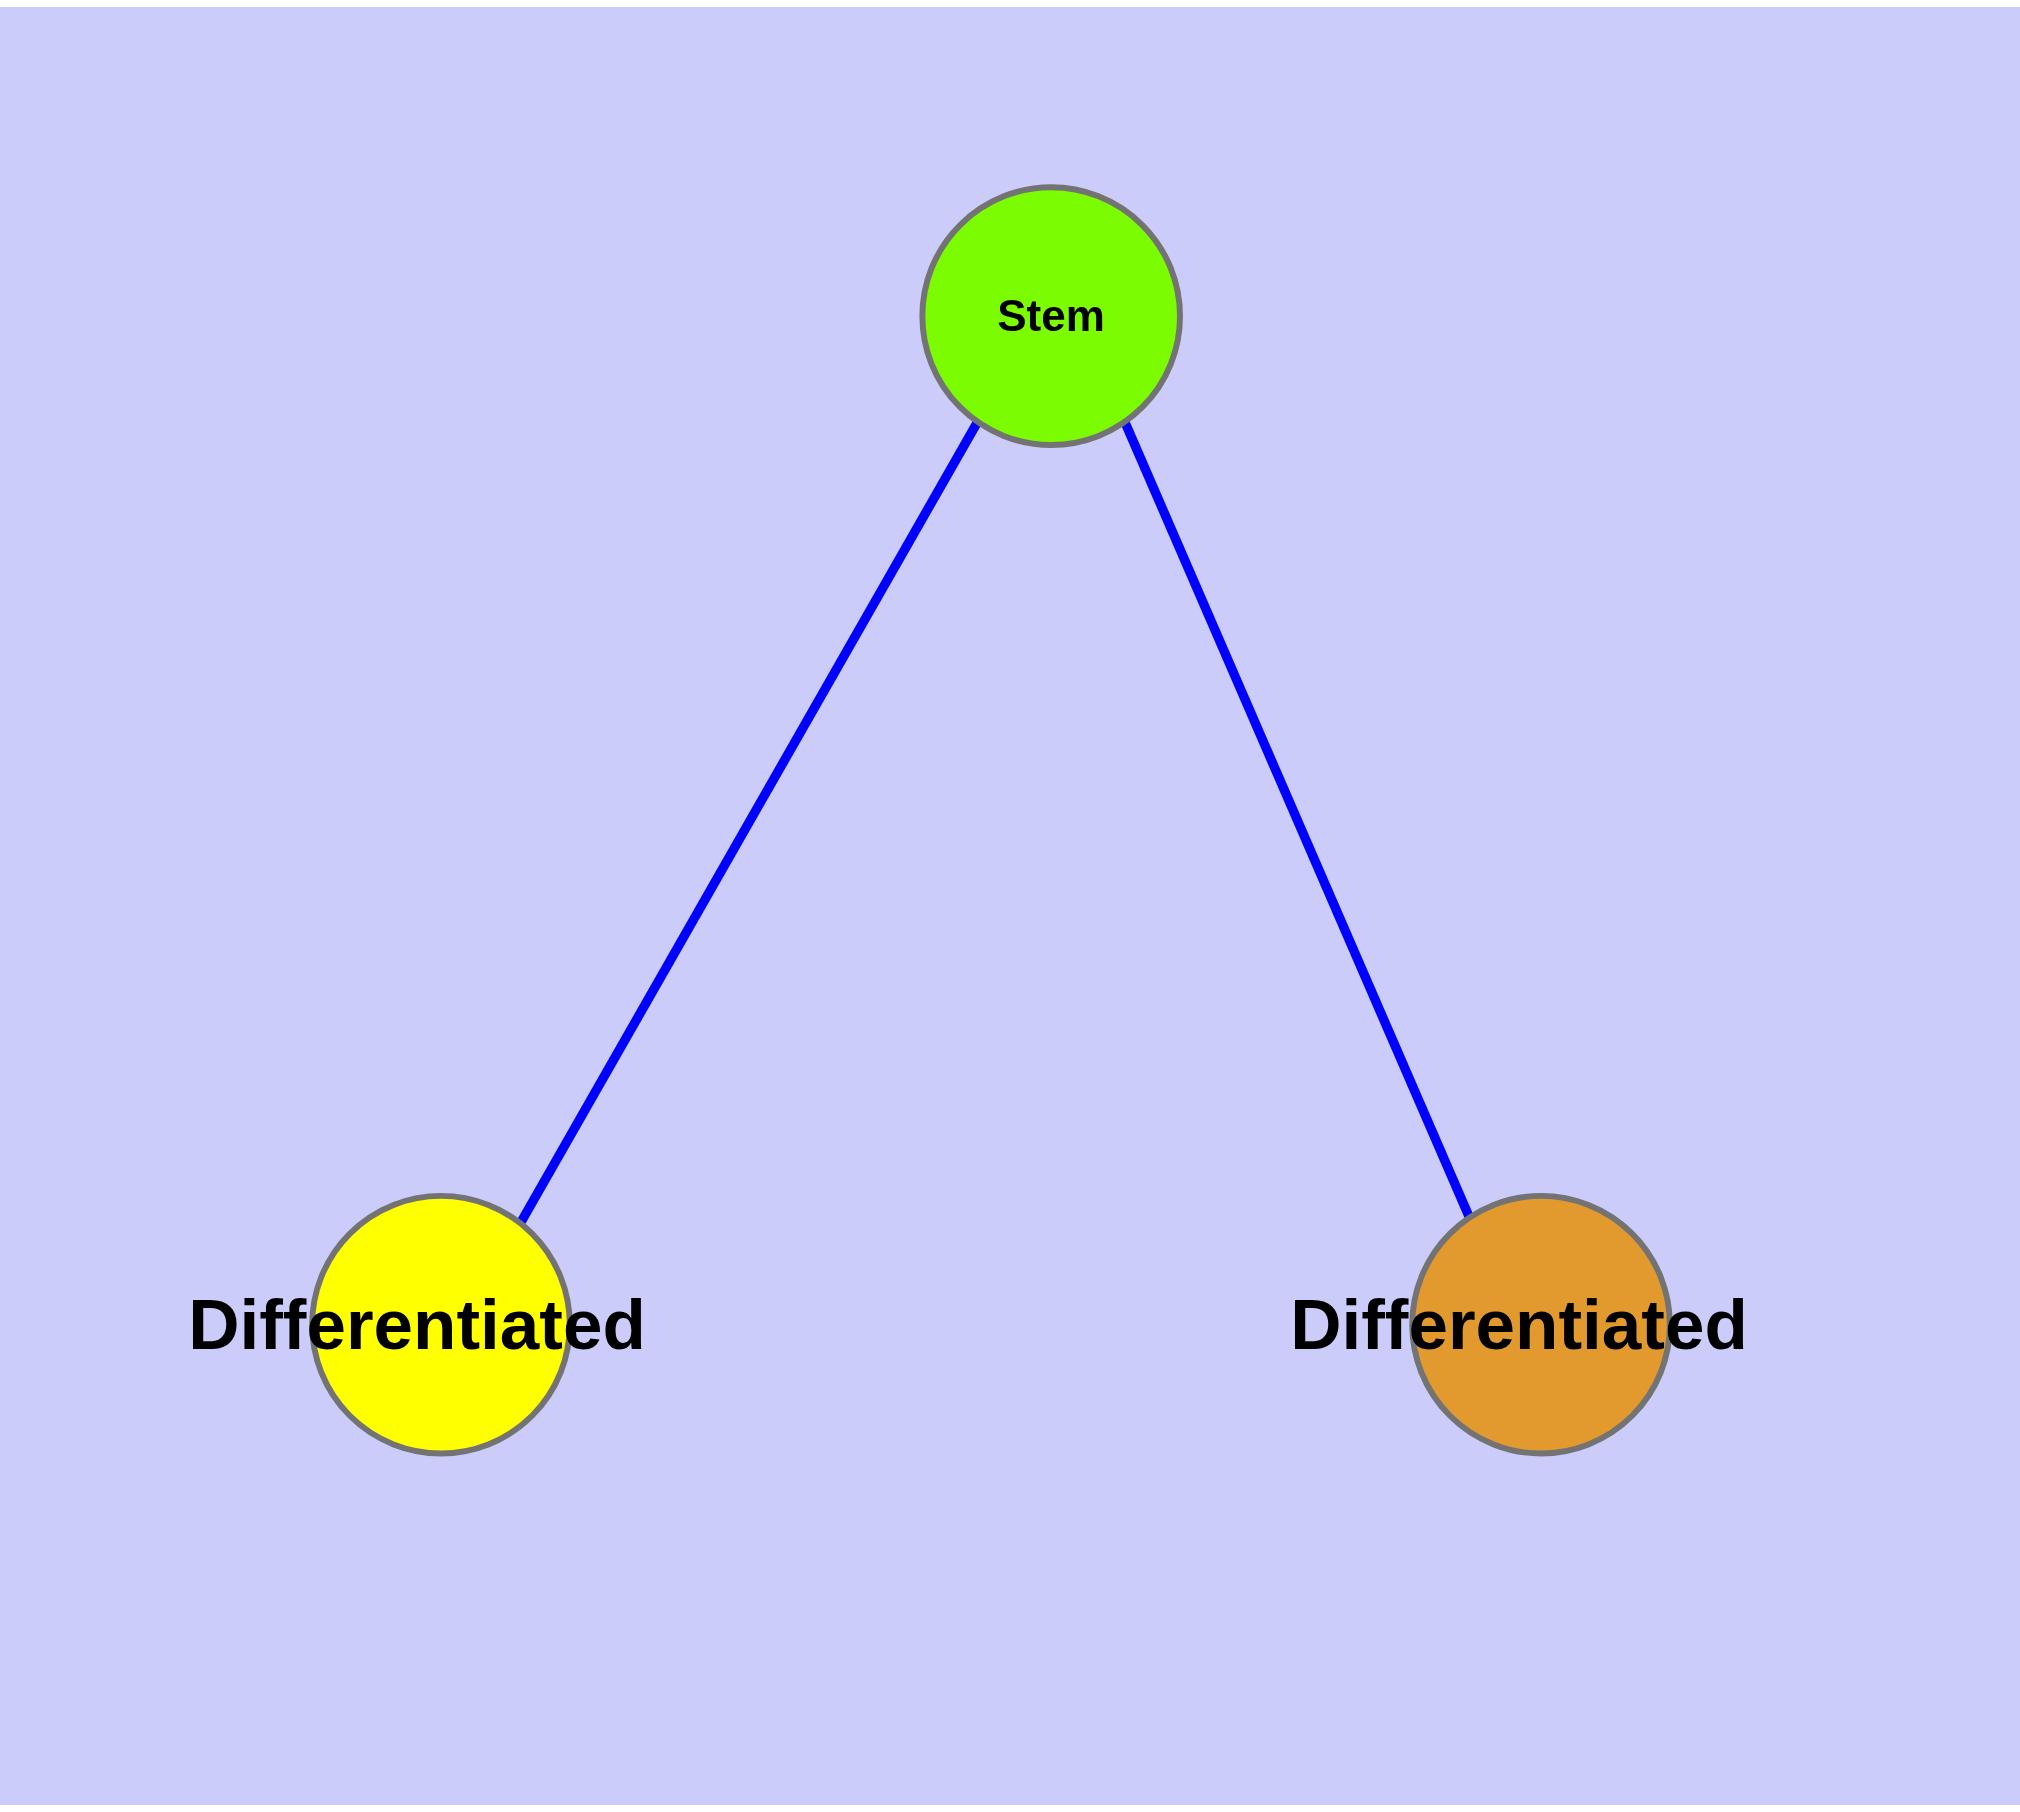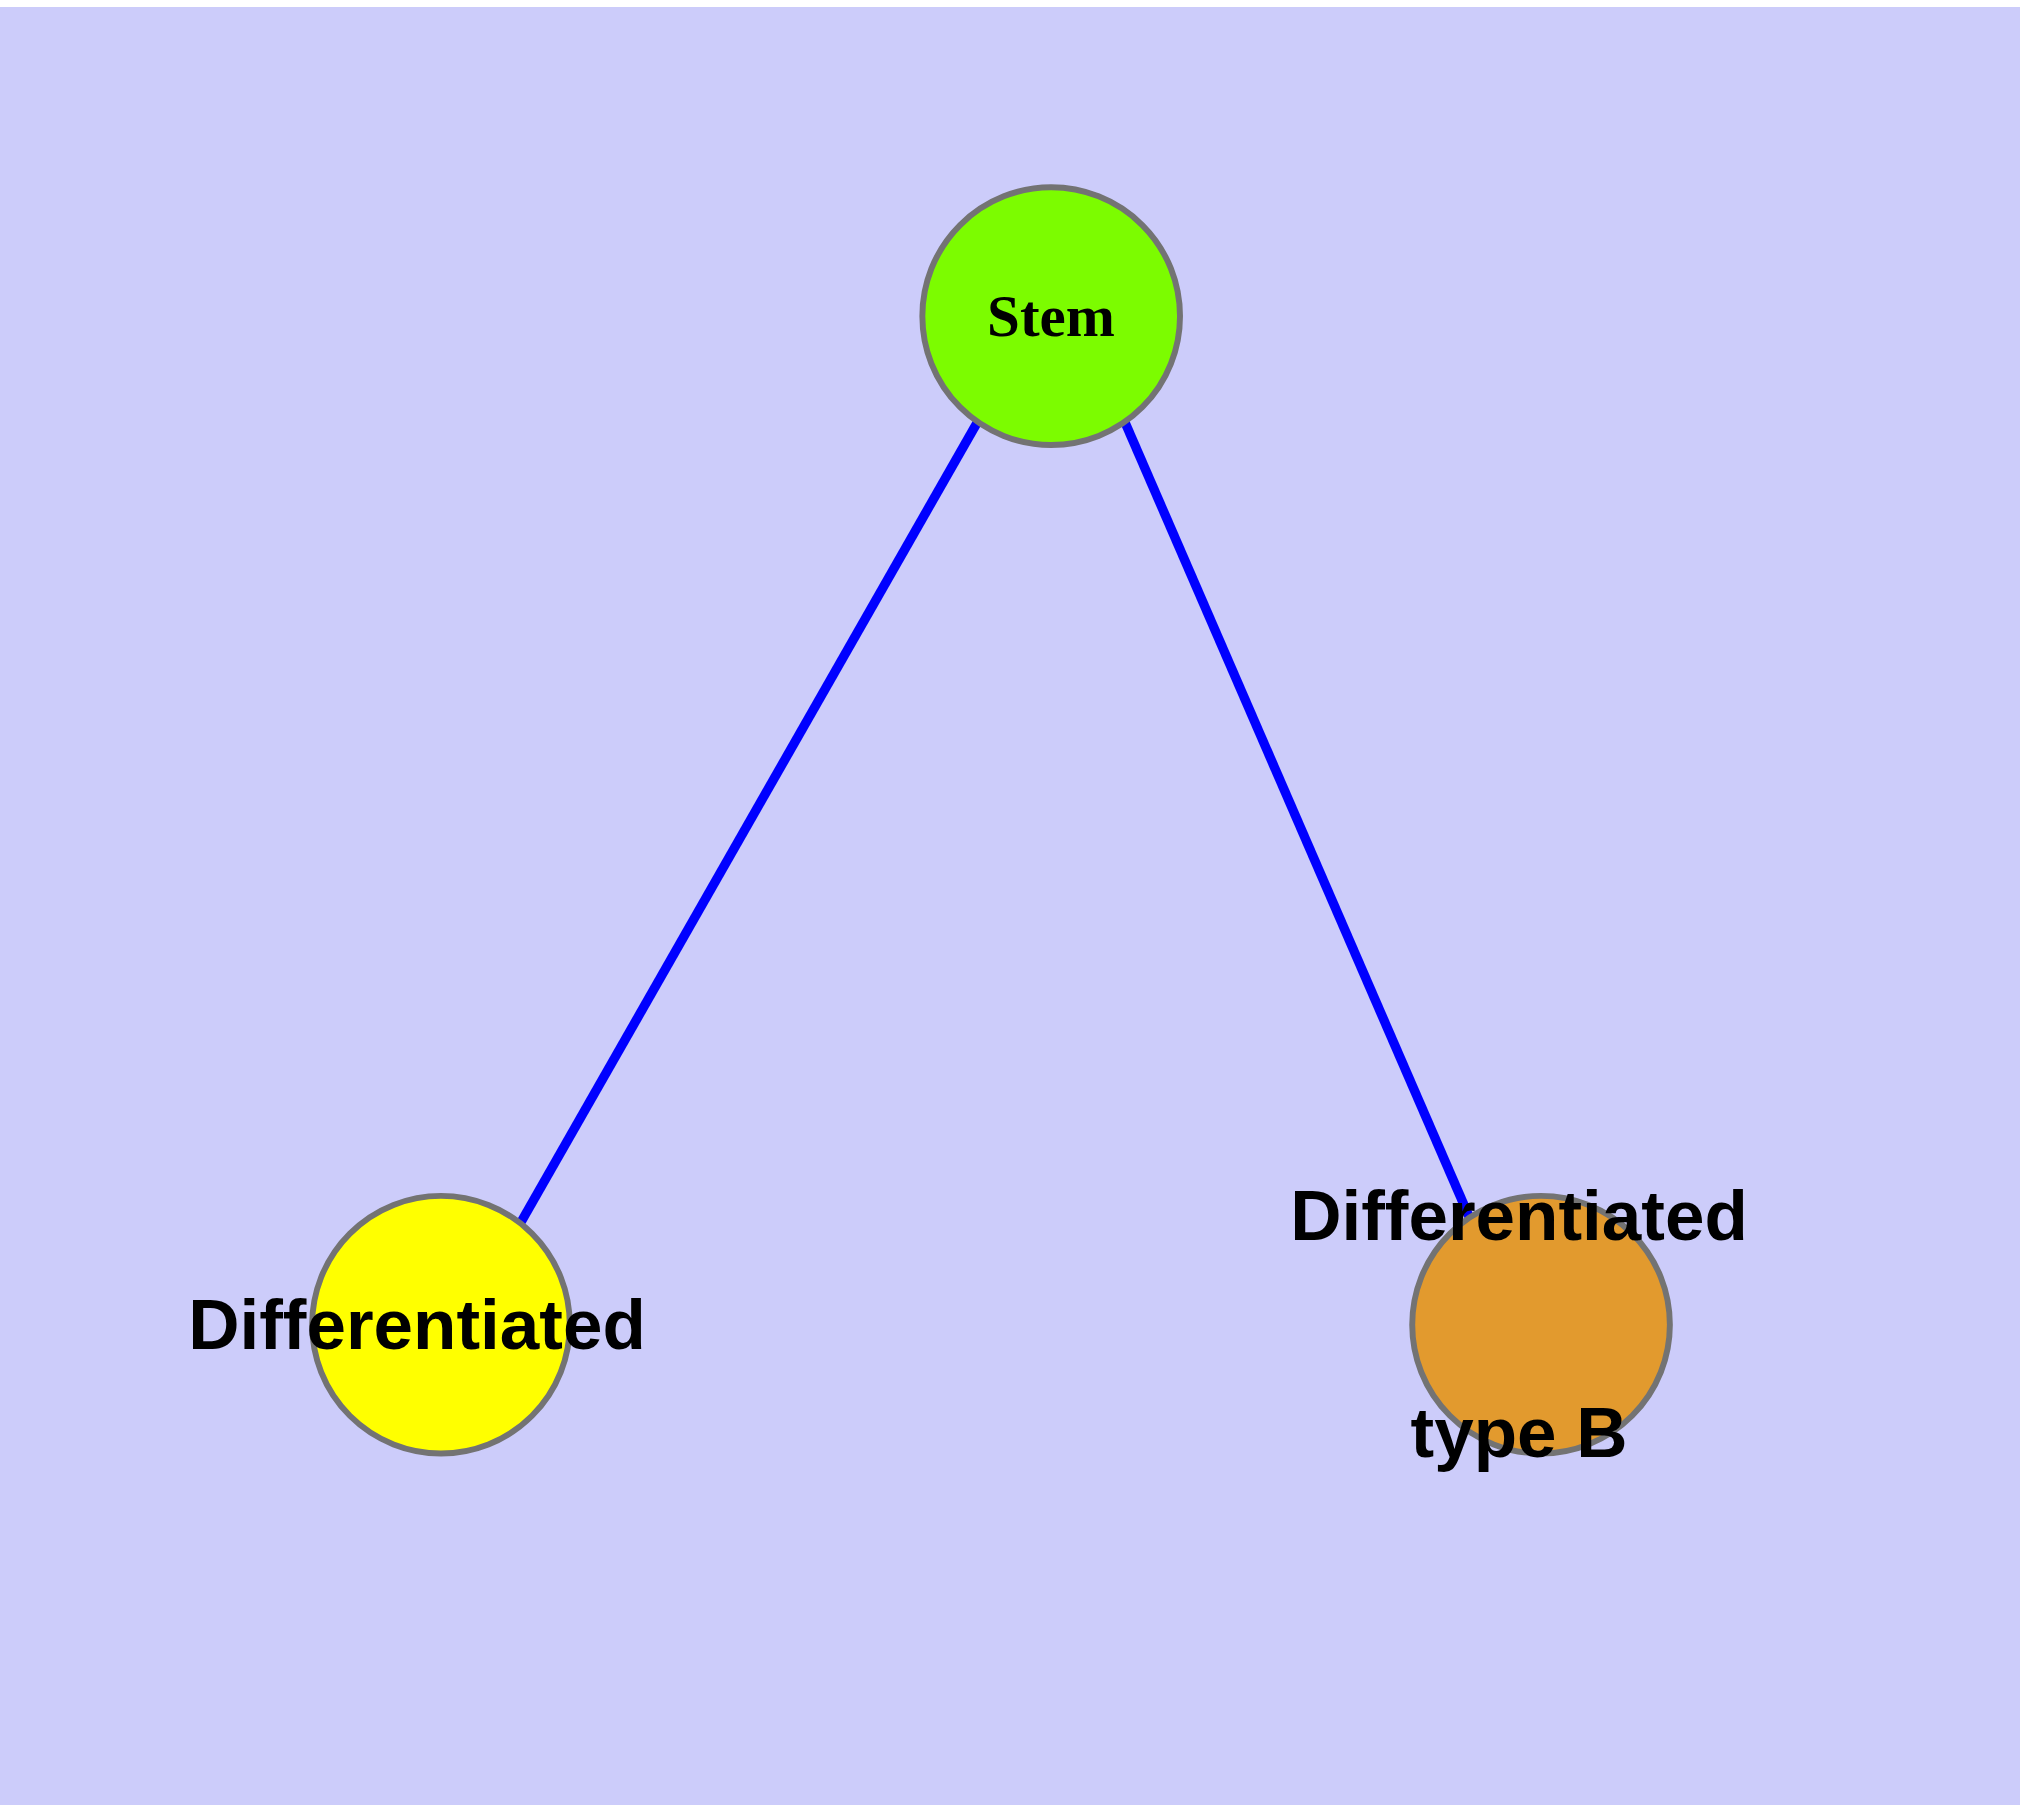--- a/index.html
+++ b/index.html
@@ -41,22 +41,21 @@
     font-weight: bold;
     line-height: 1.02;
     white-space: pre;
     pointer-events: none;
     -webkit-font-smoothing: antialiased;
   }
   #label-stem {
     left: 1051px;
     top: 316px;
     transform: translate(-50%, -50%);
-    font-size: 59px;
-    font-family: Liberation Serif, serif;
+    font-size: 44px;
   }
   #label-diff-a {
     left: 417px;
     top: 1325px;
     transform: translate(-50%, -50%);
     font-size: 71px;
   }
   #label-diff-b {
     left: 1519px;
     top: 1325px;
@@ -89,17 +88,16 @@
   <div id="label-stem" class="node-label" style="color: rgb(0, 0, 0);">
     <div>Stem</div>
   </div>
 
   <div id="label-diff-a" class="node-label" style="color: rgb(0, 0, 0);">
     <div>Differentiated</div>
   </div>
 
   <div id="label-diff-b" class="node-label" style="color: rgb(0, 0, 0);">
     <div>Differentiated</div>
-    <div>type B</div>
   </div>
 
 </div>
 
 
 </body></html>

